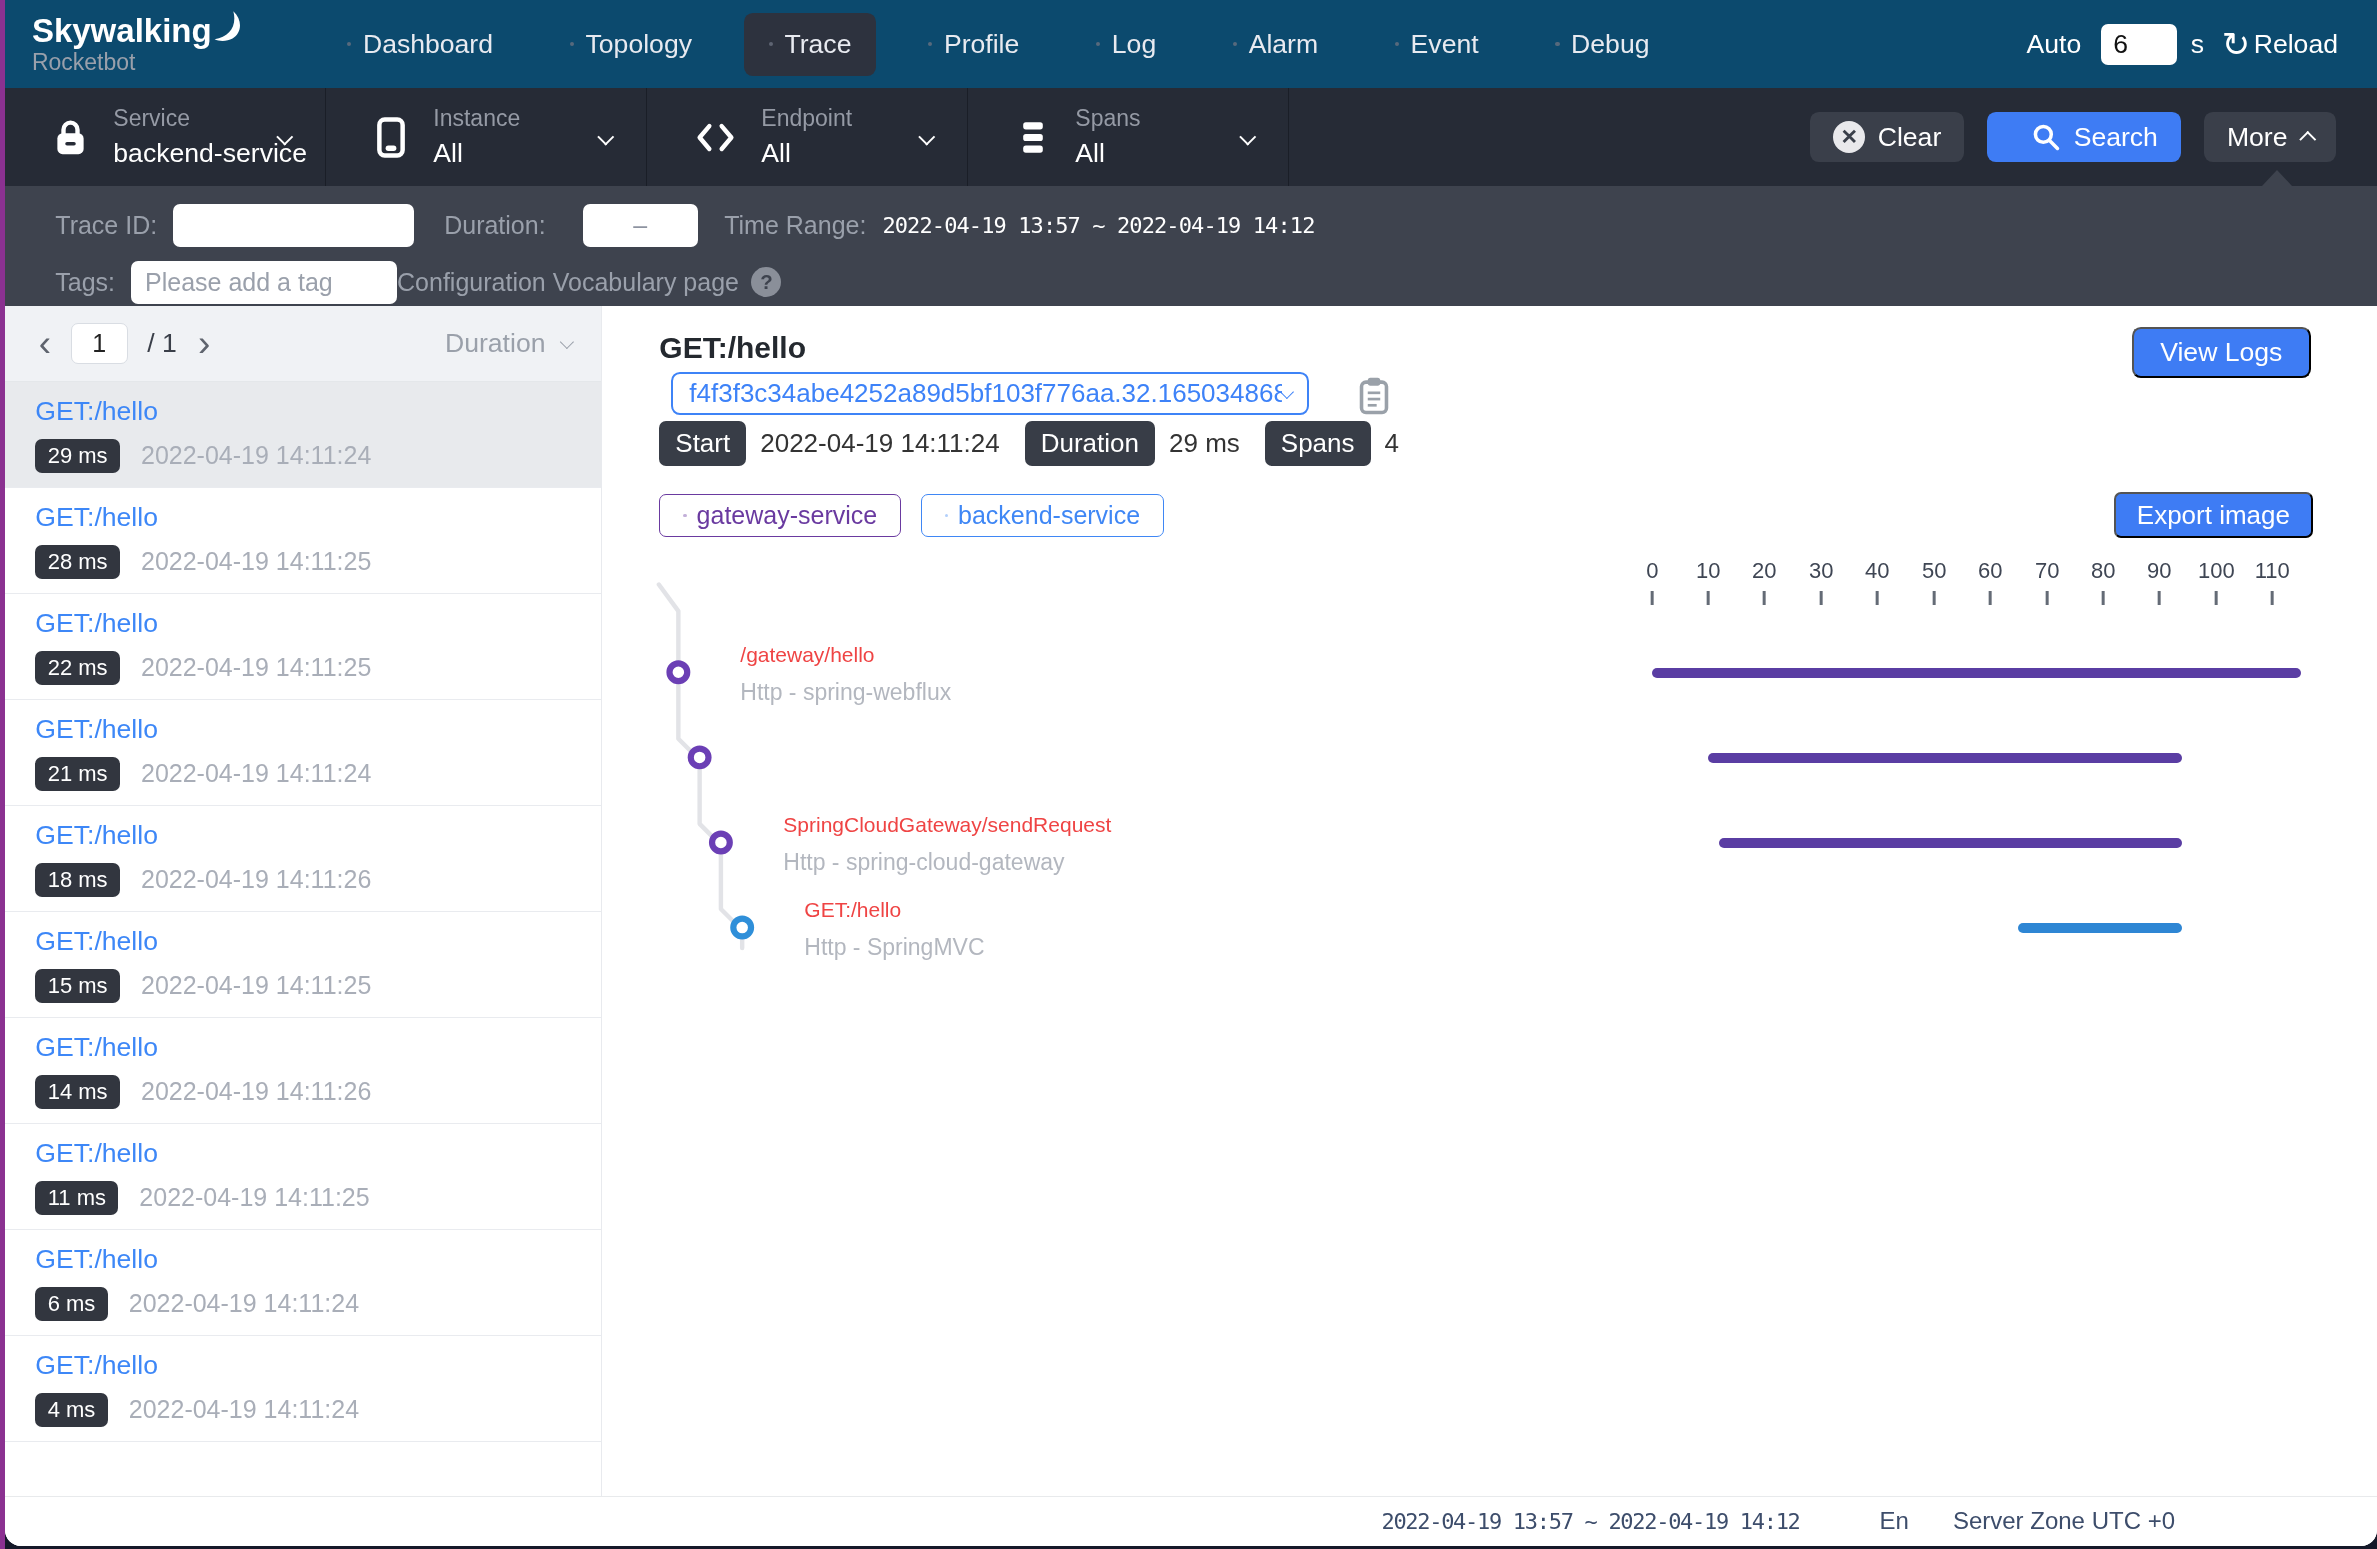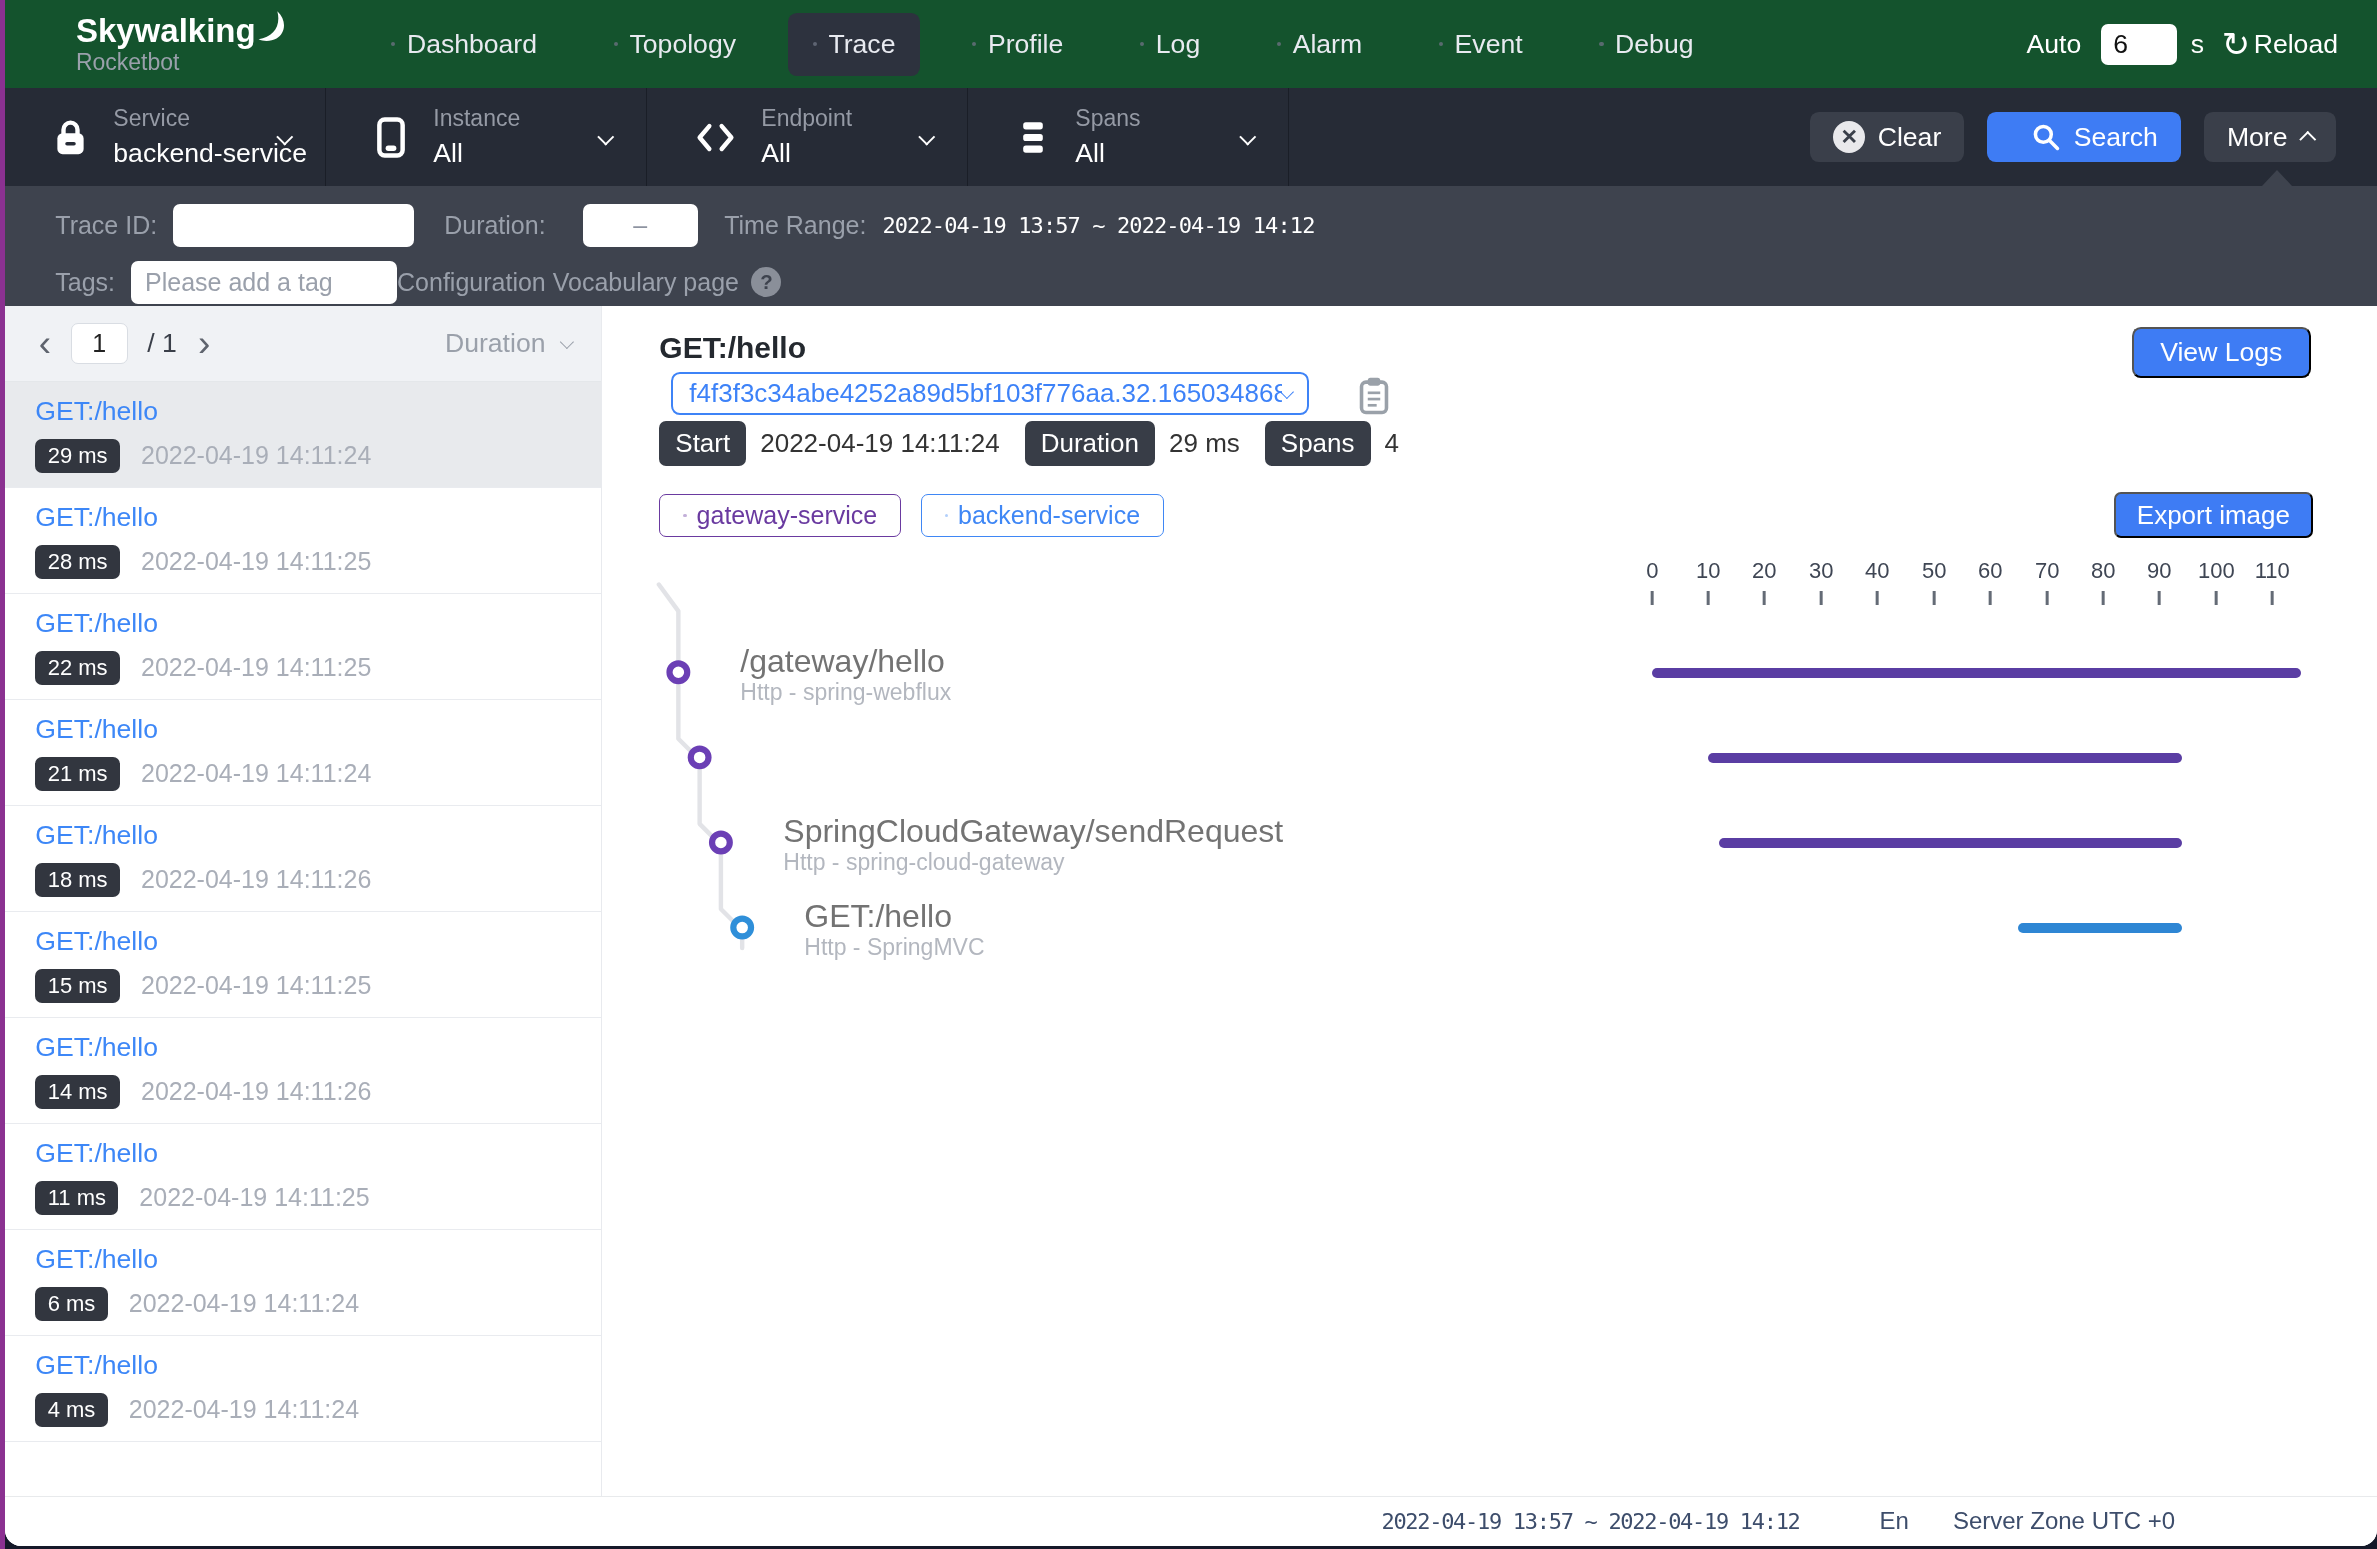--- a/index.html
+++ b/index.html
@@ -4,21 +4,21 @@
 <style>
   html,body{margin:0;padding:0;background:#10131d;}
   *{box-sizing:border-box;}
   .screen{position:relative;width:2377px;height:1550px;background:#151929;overflow:hidden;
           font-family:"Liberation Sans","DejaVu Sans",sans-serif;}
   .left-stripe{position:absolute;left:0;top:0;width:5.3px;height:100%;background:#8b3191;}
   .window{position:absolute;left:5.3px;top:0;right:0;bottom:4.4px;background:#fff;
           border-radius:0 0 16px 16px;overflow:hidden;display:flex;flex-direction:column;}
 
   
-  .nav{height:88px;background:#14532d;display:flex;align-items:center;color:#fff;flex:0 0 auto;padding-left:44px;}
+  .nav{height:88px;background:#0c4a6e;display:flex;align-items:center;color:#fff;flex:0 0 auto;}
   .logo{margin-left:26.6px;display:flex;flex-direction:column;line-height:1;}
   .logo-top{display:flex;align-items:flex-start;}
   .logo-title{font-size:33px;font-weight:bold;color:#fff;}
   .logo-swoosh{margin-left:1.8px;margin-top:-5.3px;}
   .logo-sub{font-size:23px;color:#9aa0ab;margin-top:4.4px;}
   .nav-items{display:flex;align-items:center;margin-left:82px;}
   .nav-item{font-size:26.6px;color:#e8eaf0;padding:16px 25px;margin-right:26.6px;display:flex;
             align-items:center;cursor:pointer;white-space:nowrap;}
   .nav-item::before{content:'';width:4.4px;height:4.4px;border-radius:50%;background:#6a7080;
             margin-right:11.5px;opacity:.8;}
@@ -140,21 +140,21 @@
         background:#3e7cf4;color:#fff;font-size:26px;display:flex;align-items:center;
         padding:0 21px;cursor:pointer;}
 
   
   .axis-label{position:absolute;top:252px;transform:translateX(-50%);font-size:22px;
         color:#3f4654;}
   .axis-tickmark{position:absolute;top:285px;width:2.7px;height:14px;background:#646b76;
         transform:translateX(-50%);}
   .conn-svg{position:absolute;left:0;top:275px;}
   .srow{position:absolute;left:0;right:0;height:85px;}
-  .srow .t{position:absolute;top:13.3px;font-size:32px;color:#737373;white-space:nowrap;}
+  .srow .t{position:absolute;top:13.3px;font-size:21px;color:#ef4444;white-space:nowrap;}
   .srow .s{position:absolute;top:49px;font-size:23px;color:#b3b7bf;white-space:nowrap;}
   .srow0{top:324px}.srow1{top:409px}.srow2{top:494px}.srow3{top:579px}
   .srow0 .t,.srow0 .s{left:138px}
   .srow1 .t,.srow1 .s{left:160px}
   .srow2 .t,.srow2 .s{left:181px}
   .srow3 .t,.srow3 .s{left:202px}
   .span-bar{position:absolute;height:9.8px;border-radius:5.3px;}
   .span-bar.b0{top:362px}.span-bar.b1{top:447px}.span-bar.b2{top:532px}.span-bar.b3{top:617px}
 
   

